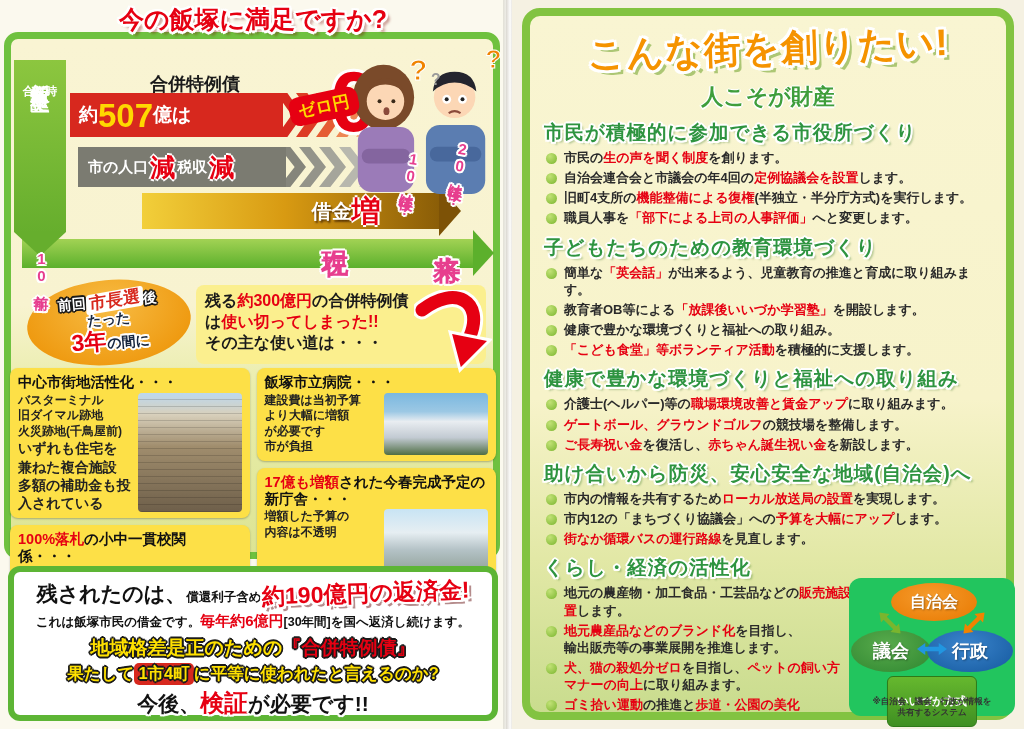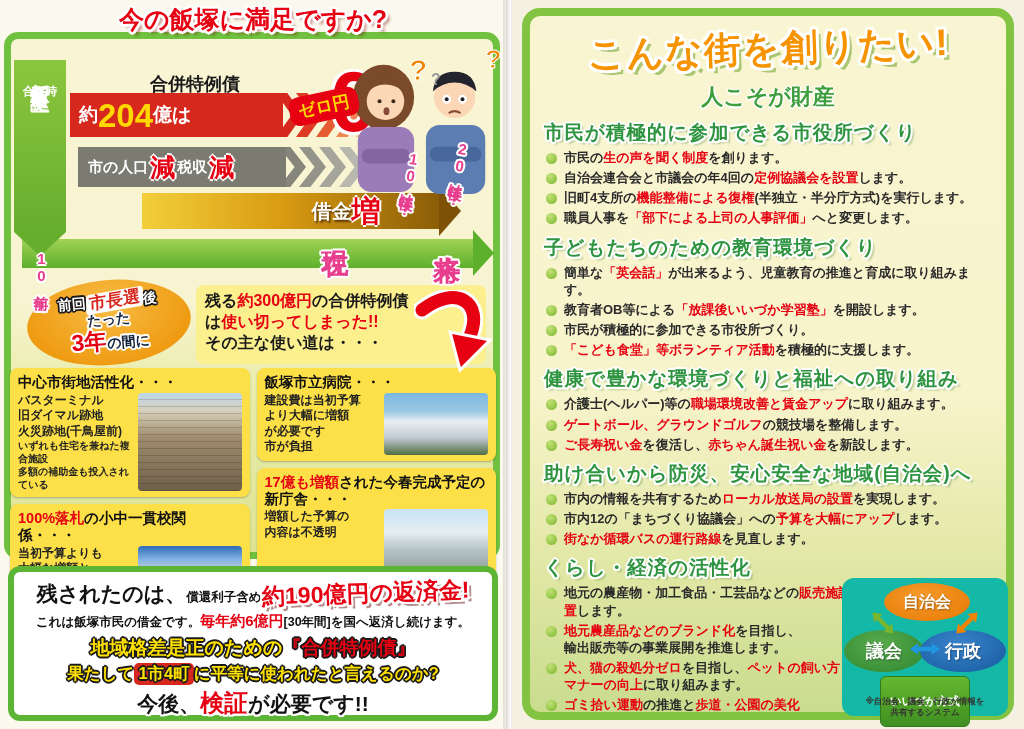--- a/index.html
+++ b/index.html
@@ -79,21 +79,21 @@
   #callout{position:absolute;left:196px;top:285px;width:290px;height:79px;z-index:3;background:#fbef8e;
     border-radius:8px;padding:5px 9px;font-weight:800;font-size:16px;line-height:1.32;color:#1a1a1a;}
   #curve-arrow{position:absolute;left:414px;top:290px;width:78px;height:86px;z-index:7;}
   #cards{position:absolute;left:10px;top:368px;width:486px;height:192px;display:flex;gap:7px;z-index:2;}
   .cards-col{flex:1;display:flex;flex-direction:column;gap:7px;}
   .card{background:#fde047;border-radius:8px;padding:6px 8px;box-shadow:0 1px 2px rgba(0,0,0,.25);}
   .card-title{font-weight:800;font-size:14.5px;color:#111;line-height:1.15;}
   .card-body{display:flex;gap:6px;margin-top:2px;}
   .card-text{flex:1;}
   .card-line{font-size:12px;font-weight:700;color:#222;line-height:1.3;}
-  .card-small{font-size:10px;font-weight:700;color:#222;line-height:1.3;}
+  .card-small{font-size:14px;font-weight:700;color:#222;line-height:1.3;}
   .card-photo{flex:0 0 104px;border-radius:4px;min-height:62px;}
   .photo-0{background:linear-gradient(180deg,#bcd8ee 0%,#d8d0bc 18%,#a08d6d 45%,#6e5f4a 100%),
     repeating-linear-gradient(180deg,transparent 0 6px,rgba(0,0,0,.15) 6px 7px);background-blend-mode:multiply;}
   .photo-1{background:linear-gradient(180deg,#7ab8e0 0%,#9cc8e4 30%,#e9edf1 46%,#c2cad2 72%,#4f6e44 100%);}
   .photo-2{background:linear-gradient(180deg,#2f6cb8 0%,#84b4e4 22%,#e7dfc6 50%,#ab9f85 80%,#56684f 100%);}
   .photo-3{background:linear-gradient(180deg,#c8e4f4 0%,#e6eef2 38%,#b4c2c6 66%,#93a49b 100%);}
   #bottom-box{position:absolute;left:8px;top:566px;width:490px;height:155px;border:6px solid #5db535;border-radius:12px;
     background:#fff;text-align:center;padding-top:6px;z-index:2;}
   #bb-l1{font-weight:800;color:#111;}
   #bb-l2{font-weight:700;font-size:12.5px;color:#111;margin-top:3px;}
@@ -112,21 +112,21 @@
     text-shadow:3px 0 #fff,-3px 0 #fff,0 3px #fff,0 -3px #fff,2.5px 2.5px #fff,-2.5px -2.5px #fff,2.5px -2.5px #fff,-2.5px 2.5px #fff,5px 5px 0 rgba(110,160,40,.55);}
   #rp-subtitle{text-align:center;font-weight:800;font-size:22px;color:#3f9e3c;margin-top:8px;
     text-shadow:1.5px 0 #fff,-1.5px 0 #fff,0 1.5px #fff,0 -1.5px #fff;}
   .section-header{font-weight:800;font-size:19.5px;letter-spacing:1px;color:#2e9440;margin:7px 0 2px;
     text-shadow:2px 0 #fff,-2px 0 #fff,0 2px #fff,0 -2px #fff,1.5px 1.5px #fff,-1.5px -1.5px #fff,1.5px -1.5px #fff,-1.5px 1.5px #fff,3px 3px 2px rgba(40,110,30,.35);}
   .bullets{list-style:none;margin:0;padding:0;}
   .bullets li{position:relative;padding-left:20px;margin:3px 0;font-weight:700;font-size:13px;line-height:1.32;
     color:#2a2a2a;white-space:pre-line;}
   .bullets li::before{content:'';position:absolute;left:2px;top:4px;width:11px;height:11px;border-radius:50%;
     background:radial-gradient(circle at 35% 30%,#c2e276,#7ab52e);}
-  #diagram{position:absolute;left:330px;top:578px;width:166px;height:138px;background:#14b8a6;border-radius:12px;z-index:5;}
+  #diagram{position:absolute;left:337px;top:578px;width:166px;height:138px;background:#22c55e;border-radius:12px;z-index:5;}
   .ov{position:absolute;border-radius:50%;color:#fff;font-weight:800;display:flex;align-items:center;justify-content:center;
     text-shadow:1px 1px 2px rgba(0,0,0,.35);}
   #ov-jichikai{width:86px;height:38px;left:42px;top:5px;font-size:16px;background:radial-gradient(ellipse at 45% 35%,#f59b2c,#e87800);}
   #ov-gikai{width:80px;height:42px;left:2px;top:52px;font-size:18px;background:radial-gradient(ellipse at 45% 35%,#58ab4c,#2f8630);}
   #ov-gyosei{width:86px;height:42px;right:2px;top:52px;font-size:18px;background:radial-gradient(ellipse at 45% 35%,#3a84cc,#15599e);}
   .dg-arrow{position:absolute;width:30px;height:14px;}
   #ar-g{left:26px;top:38px;transform:rotate(45deg);}
   #ar-o{right:26px;top:38px;transform:rotate(-45deg);}
   #ar-b{left:68px;top:64px;}
   #dg-badge{position:absolute;left:50%;transform:translateX(-50%);top:98px;white-space:nowrap;
@@ -173,21 +173,21 @@
       <div id="birth-main">新飯塚市誕生</div>
       <div id="birth-sub">合併時</div>
     </div>
     <div id="birth-head"></div>
   </div>
   <div id="ten-ago" class="vpink ol-w">10年前</div>
 
   <div id="bond-label">合併特例債</div>
   <div id="bond-bar">
       <span class="sg-w">約</span>
-      <span class="sg-num">204</span>
+      <span class="sg-num">507</span>
       <span class="sg-w">億は</span>
     </div>
   <div id="bond-chevs" class="chevrow">
       <span class="chev" style="background: rgb(215, 40, 30);"></span>
       <span class="chev" style="background: rgb(221, 59, 35);"></span>
       <span class="chev" style="background: rgb(229, 92, 51);"></span>
       <span class="chev" style="background: rgb(238, 134, 83);"></span>
       <span class="chev" style="background: rgb(246, 177, 131);"></span>
     </div>
   <div id="zero-sticker">ゼロ円</div>
@@ -312,21 +312,21 @@
         <ul class="bullets">
           <li><span>市民の</span><span class="sg-r">生の声を聞く制度</span><span>を創ります。</span></li>
           <li><span>自治会連合会と市議会の年4回の</span><span class="sg-r">定例協議会を設置</span><span>します。</span></li>
           <li><span>旧町4支所の</span><span class="sg-r">機能整備による復権</span><span>(半独立・半分庁方式)を実行します。</span></li>
           <li><span>職員人事を</span><span class="sg-r">「部下による上司の人事評価」</span><span>へと変更します。</span></li>
         </ul>
         <div class="section-header">子どもたちのための教育環境づくり</div>
         <ul class="bullets">
           <li><span>簡単な</span><span class="sg-r">「英会話」</span><span>が出来るよう、児童教育の推進と育成に取り組みます。</span></li>
           <li><span>教育者OB等による</span><span class="sg-r">「放課後いいづか学習塾」</span><span>を開設します。</span></li>
-          <li><span>市民が積極的に参加できる市役所づくり。</span></li>
+          <li><span>健康で豊かな環境づくりと福祉への取り組み。</span></li>
           <li><span class="sg-r">「こども食堂」等ボランティア活動</span><span>を積極的に支援します。</span></li>
         </ul>
         <div class="section-header">健康で豊かな環境づくりと福祉への取り組み</div>
         <ul class="bullets">
           <li><span>介護士(ヘルパー)等の</span><span class="sg-r">職場環境改善と賃金アップ</span><span>に取り組みます。</span></li>
           <li><span class="sg-r">ゲートボール、グラウンドゴルフ</span><span>の競技場を整備します。</span></li>
           <li><span class="sg-r">ご長寿祝い金</span><span>を復活し、</span><span class="sg-r">赤ちゃん誕生祝い金</span><span>を新設します。</span></li>
         </ul>
         <div class="section-header">助け合いから防災、安心安全な地域(自治会)へ</div>
         <ul class="bullets">

